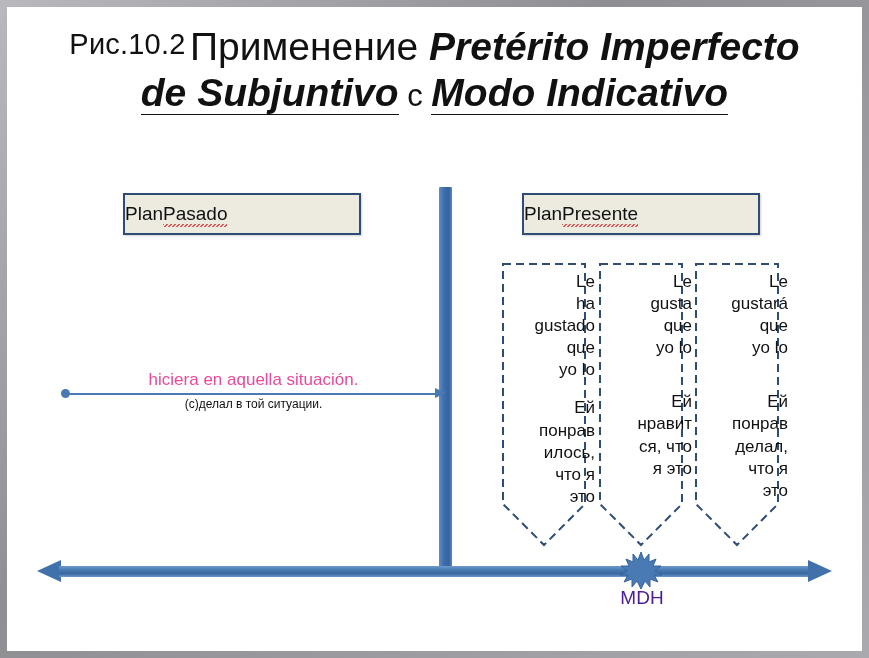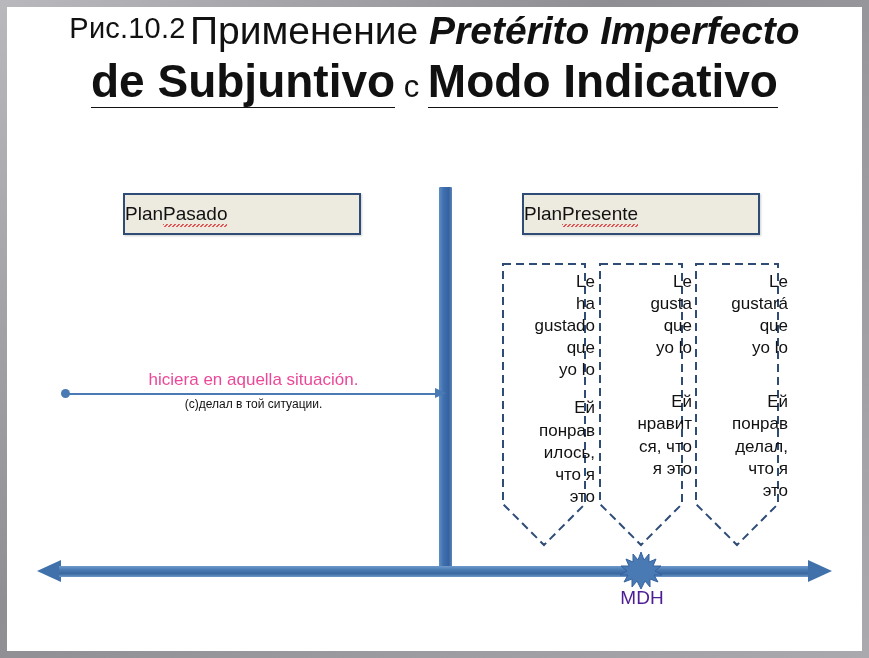--- a/index.html
+++ b/index.html
@@ -12,29 +12,29 @@
     background:linear-gradient(135deg,#b9b9bd,#8e8e93 40%,#a9a9ae);
     box-sizing:border-box;
   }
   #slide{
     position:absolute;left:7px;top:7px;width:855px;height:644px;
     background:#ffffff;overflow:hidden;
   }
 
   
   #title-block{
-    position:absolute;left:0;top:2px;width:855px;text-align:center;
+    position:absolute;left:0;top:18px;width:855px;text-align:center;
     color:#111111;line-height:1.14;
   }
   #fig-label{
     font-size:29px;letter-spacing:.2px;vertical-align:6px;
   }
   .t-plain{font-size:39px;}
   .t-ital{font-size:39px;font-style:italic;font-weight:bold;}
-  .t-ital-u{font-size:46px;font-weight:bold;
+  .t-ital-u{font-size:39px;font-style:italic;font-weight:bold;
             border-bottom:1px solid #111;padding-bottom:0px;}
   .t-small-c{font-size:31px;}
   #title-line2{margin-top:2px;}
 
   
   .plan-box{
     position:absolute;box-sizing:border-box;
     background:#EDEAE0;border:2px solid #2E4C76;
     display:flex;align-items:center;justify-content:flex-start;
     font-size:19px;color:#111111;

